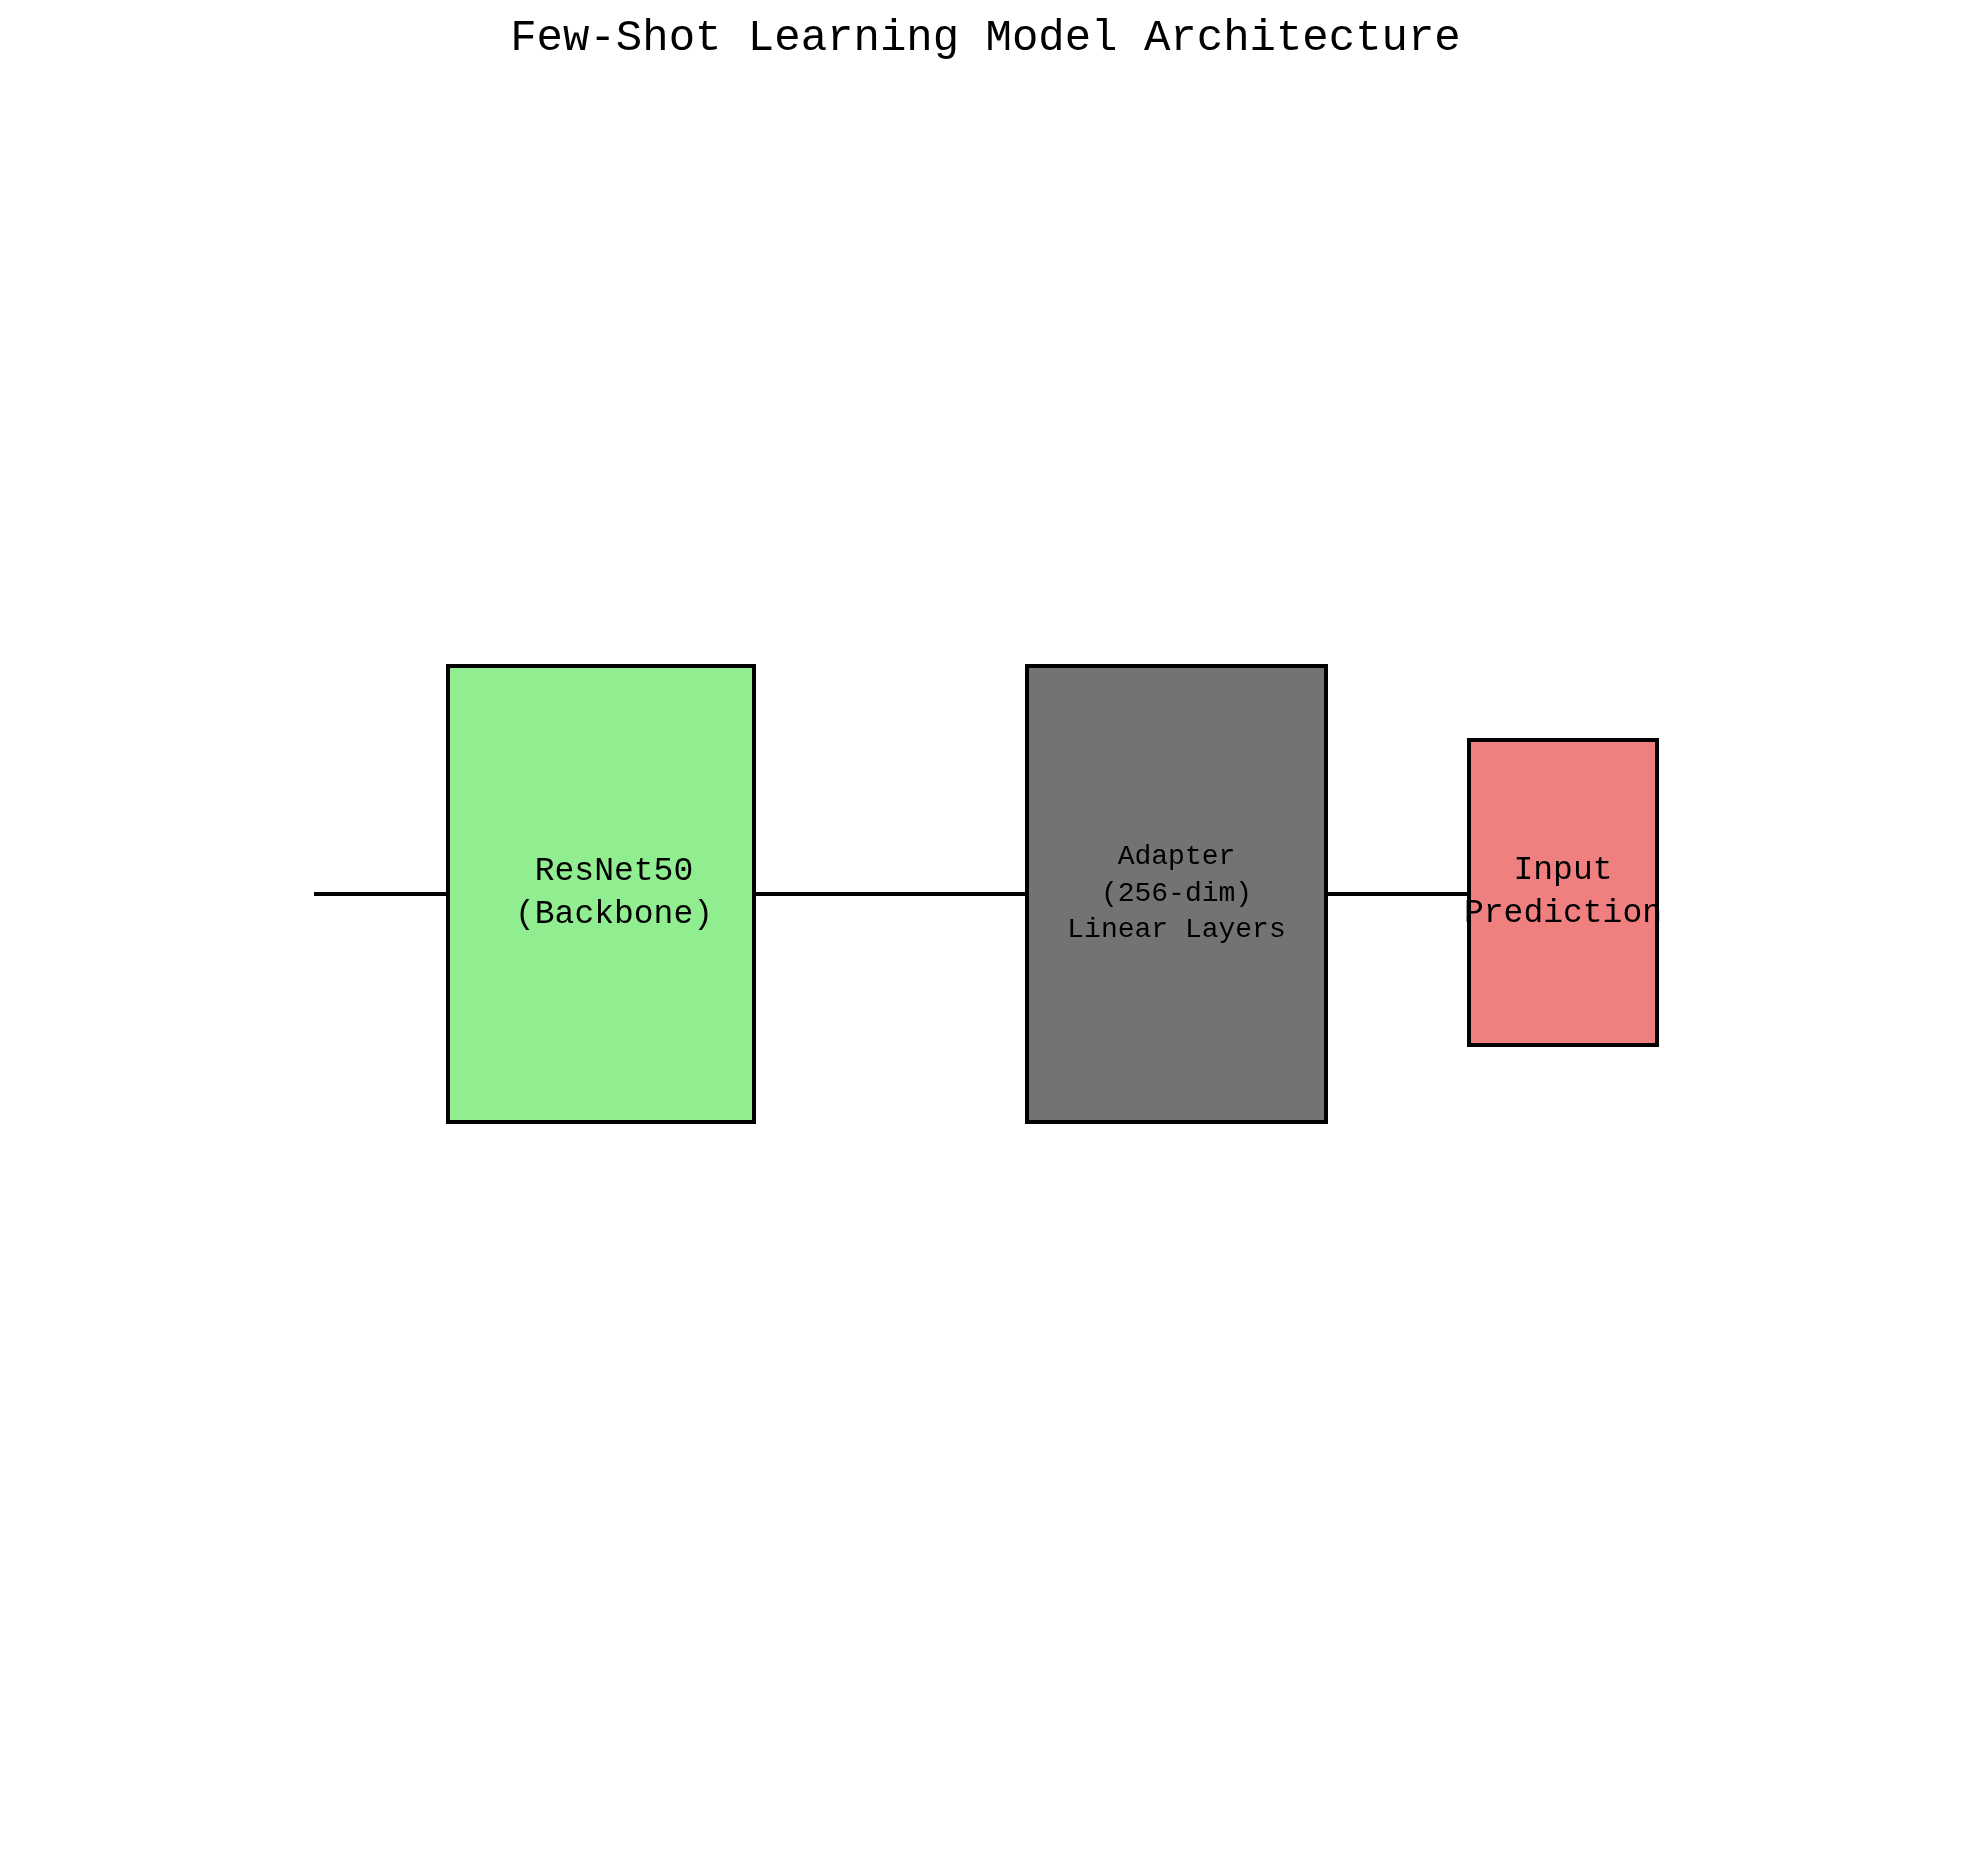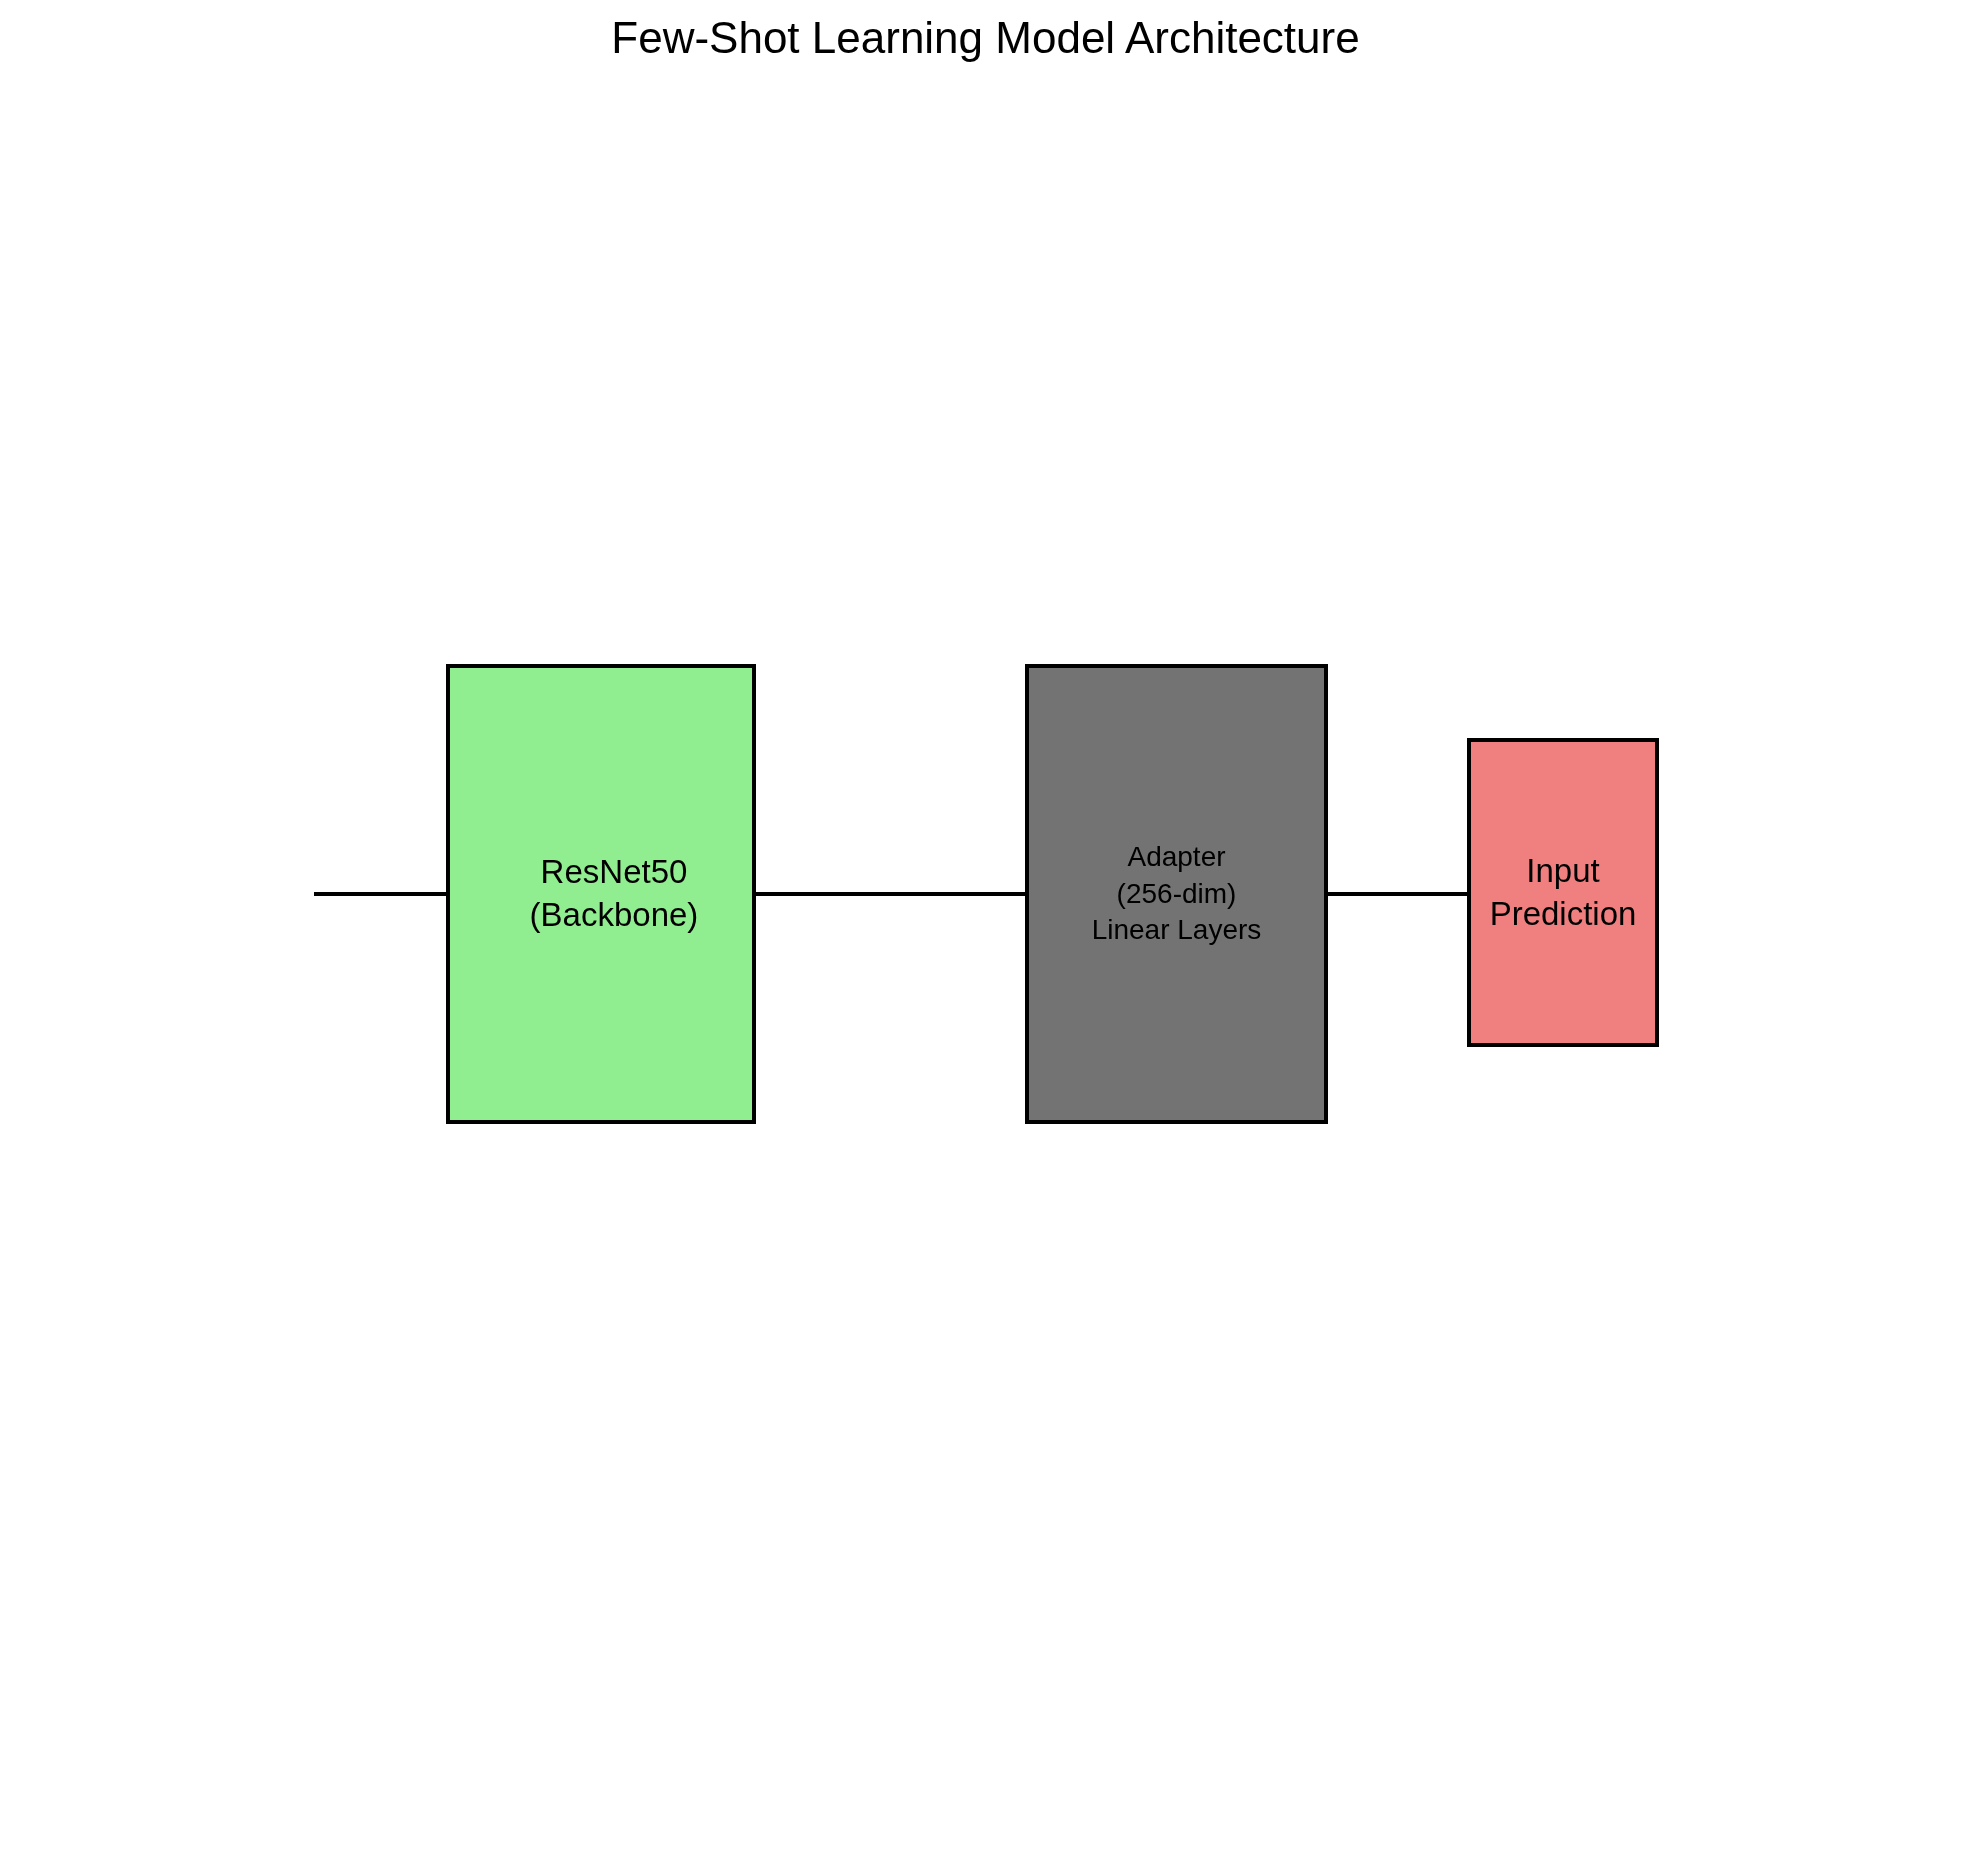--- a/index.html
+++ b/index.html
@@ -6,21 +6,21 @@
     margin: 0;
     padding: 0;
     background: #ffffff;
   }
   #canvas {
     position: relative;
     width: 1971px;
     height: 1626px;
     background: #ffffff;
     overflow: hidden;
-    font-family: Liberation Sans, sans-serif;
+    font-family: Liberation Mono, monospace;
   }
 
   
   #title {
     position: absolute;
     left: 0;
     top: 13.2px;
     width: 1971px;
     text-align: center;
     font-size: 44px;

